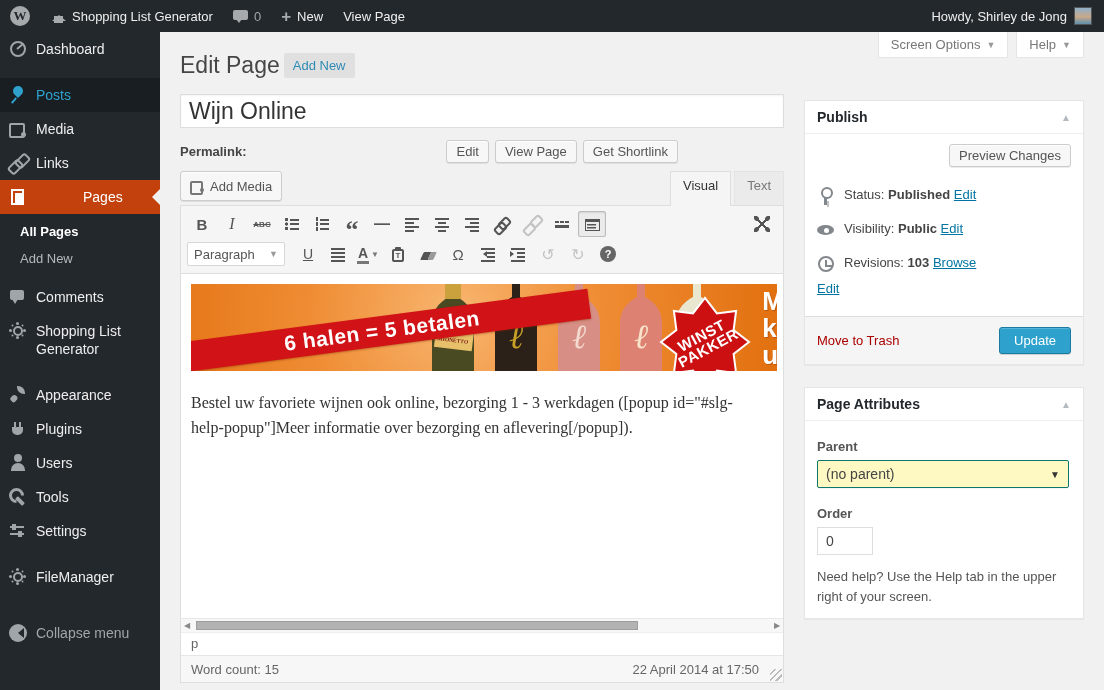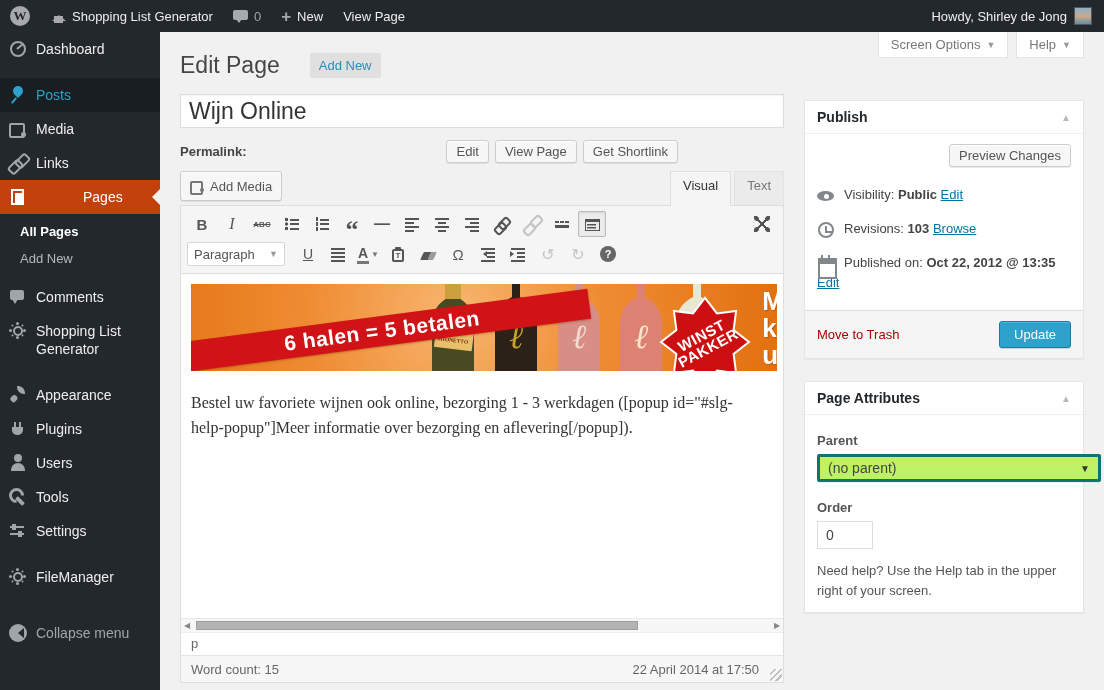--- a/index.html
+++ b/index.html
@@ -73,21 +73,21 @@
   .mi-collapse::after { content:""; position:absolute; left:5px; top:5px; border:5px solid transparent; border-right:6px solid #23282d; }
 
   
   .content { position:absolute; left:160px; top:32px; width:944px; height:658px; background:#f1f1f1; }
   .screen-tabs { position:absolute; top:0; right:20px; display:flex; }
   .screen-tab { background:#fff; border:1px solid #e5e5e5; border-top:none; color:#777; font-size:13px;
                 padding:5px 12px; margin-left:8px; cursor:pointer; display:flex; gap:6px; align-items:center; }
   .caret { font-size:9px; color:#999; }
 
   .main-col { position:absolute; left:20px; top:14px; width:604px; }
-  .page-header { display:flex; align-items:center; gap:30px; height:38px; }
+  .page-header { display:flex; align-items:center; gap:4px; height:38px; }
   .page-title { font-size:23px; font-weight:400; color:#464646; }
   .add-new-btn { background:#e0e0e0; color:#2e8bb5; font-size:13px; padding:5px 9px; border-radius:2px; cursor:pointer; }
 
   .title-input { margin-top:10px; width:604px; height:34px; border:1px solid #ddd; background:#fff;
                  font-size:23px; color:#333; padding:2px 8px; box-shadow:inset 0 1px 2px rgba(0,0,0,.05);
                  font-family:"Liberation Sans",sans-serif; }
   .permalink-row { margin-top:9px; display:flex; align-items:center; height:28px; }
   .permalink-label { font-size:13px; font-weight:bold; color:#444; }
   .permalink-btns { display:flex; gap:6px; margin-left:200px; }
   .btn { background:#f7f7f7; border:1px solid #ccc; border-radius:3px; color:#555; font-size:13px;
@@ -225,21 +225,21 @@
   .pi-status::before { content:""; position:absolute; left:4px; top:0; width:8px; height:8px; border:2.5px solid currentColor; border-radius:50%; }
   .pi-status::after { content:""; position:absolute; left:7px; top:10px; width:3px; height:8px; background:currentColor; box-shadow:2.5px 3px 0 -1px currentColor; }
   .pi-eye::before { content:""; position:absolute; left:0; top:4px; width:17px; height:10px; border-radius:50%; background:currentColor; }
   .pi-eye::after { content:""; position:absolute; left:6.5px; top:6.5px; width:5px; height:5px; border-radius:50%; background:#fff; }
   .pi-clock::before { content:""; position:absolute; inset:1px; border:2px solid currentColor; border-radius:50%; }
   .pi-clock::after { content:""; position:absolute; left:8px; top:4.5px; width:4.5px; height:5px; border-left:2px solid currentColor; border-bottom:2px solid currentColor; }
   .pi-cal::before { content:""; position:absolute; left:1px; top:3px; width:15px; height:13px; border:2px solid currentColor; border-top:6px solid currentColor; }
   .pi-cal::after { content:""; position:absolute; left:4px; top:0; width:2px; height:4px; background:currentColor; box-shadow:7px 0 0 currentColor; }
 
   .attr-label { font-size:13px; font-weight:bold; color:#555; margin:8px 0 6px; }
-  .select-box { display:flex; align-items:center; width:284px; height:28px; background:#bef264; border:3px solid #0f766e;
+  .select-box { display:flex; align-items:center; width:252px; height:28px; background:#fef9c3; border:1px solid #0f766e;
       border-radius:2px; font-size:14px; color:#444; padding:0 8px; cursor:pointer; box-shadow:0 1px 0 rgba(0,0,0,.04); }
   .select-box .sel-caret { margin-left:auto; font-size:10px; color:#333; }
   .order-input { width:56px; height:28px; border:1px solid #ddd; background:#fff; font-size:14px; color:#444; padding:0 8px;
       font-family:"Liberation Sans",sans-serif; }
   .help-note { font-size:13px; color:#555; line-height:1.5; margin-top:12px; }
 </style>
 </head>
 <body>
 
 <div class="adminbar">
@@ -512,36 +512,37 @@
     <div class="postbox">
       <div class="postbox-header">
         <span class="postbox-title">Publish</span>
         <span class="toggle">▲</span>
       </div>
       <div class="pb-body">
         <div class="preview-row">
           <button class="btn">Preview Changes</button>
         </div>
         <div class="misc-row">
+          <span class="pi pi-status"></span>
+          <span><span>Status:</span>
+            <b>Published</b>
+            <span class="blue-link">Edit</span></span>
+        </div>
+        <div class="misc-row">
           <span class="pi pi-eye"></span>
           <span><span>Visibility:</span>
             <b>Public</b>
             <span class="blue-link">Edit</span></span>
         </div>
         <div class="misc-row">
           <span class="pi pi-clock"></span>
           <span><span>Revisions:</span>
             <b>103</b>
             <span class="blue-link">Browse</span></span>
         </div>
-        <div class="misc-row" style="padding-bottom:2px;">
-          <span class="pi pi-cal"></span>
-          <span><span>Published on:</span>
-            <b>Oct 22, 2012 @ 13:35</b></span>
-        </div>
         <div class="pub-edit-line">
           <span class="blue-link">Edit</span>
         </div>
       </div>
       <div class="pb-footer">
         <span class="trash-link">Move to Trash</span>
         <button class="update-btn">Update</button>
       </div>
     </div>
 

